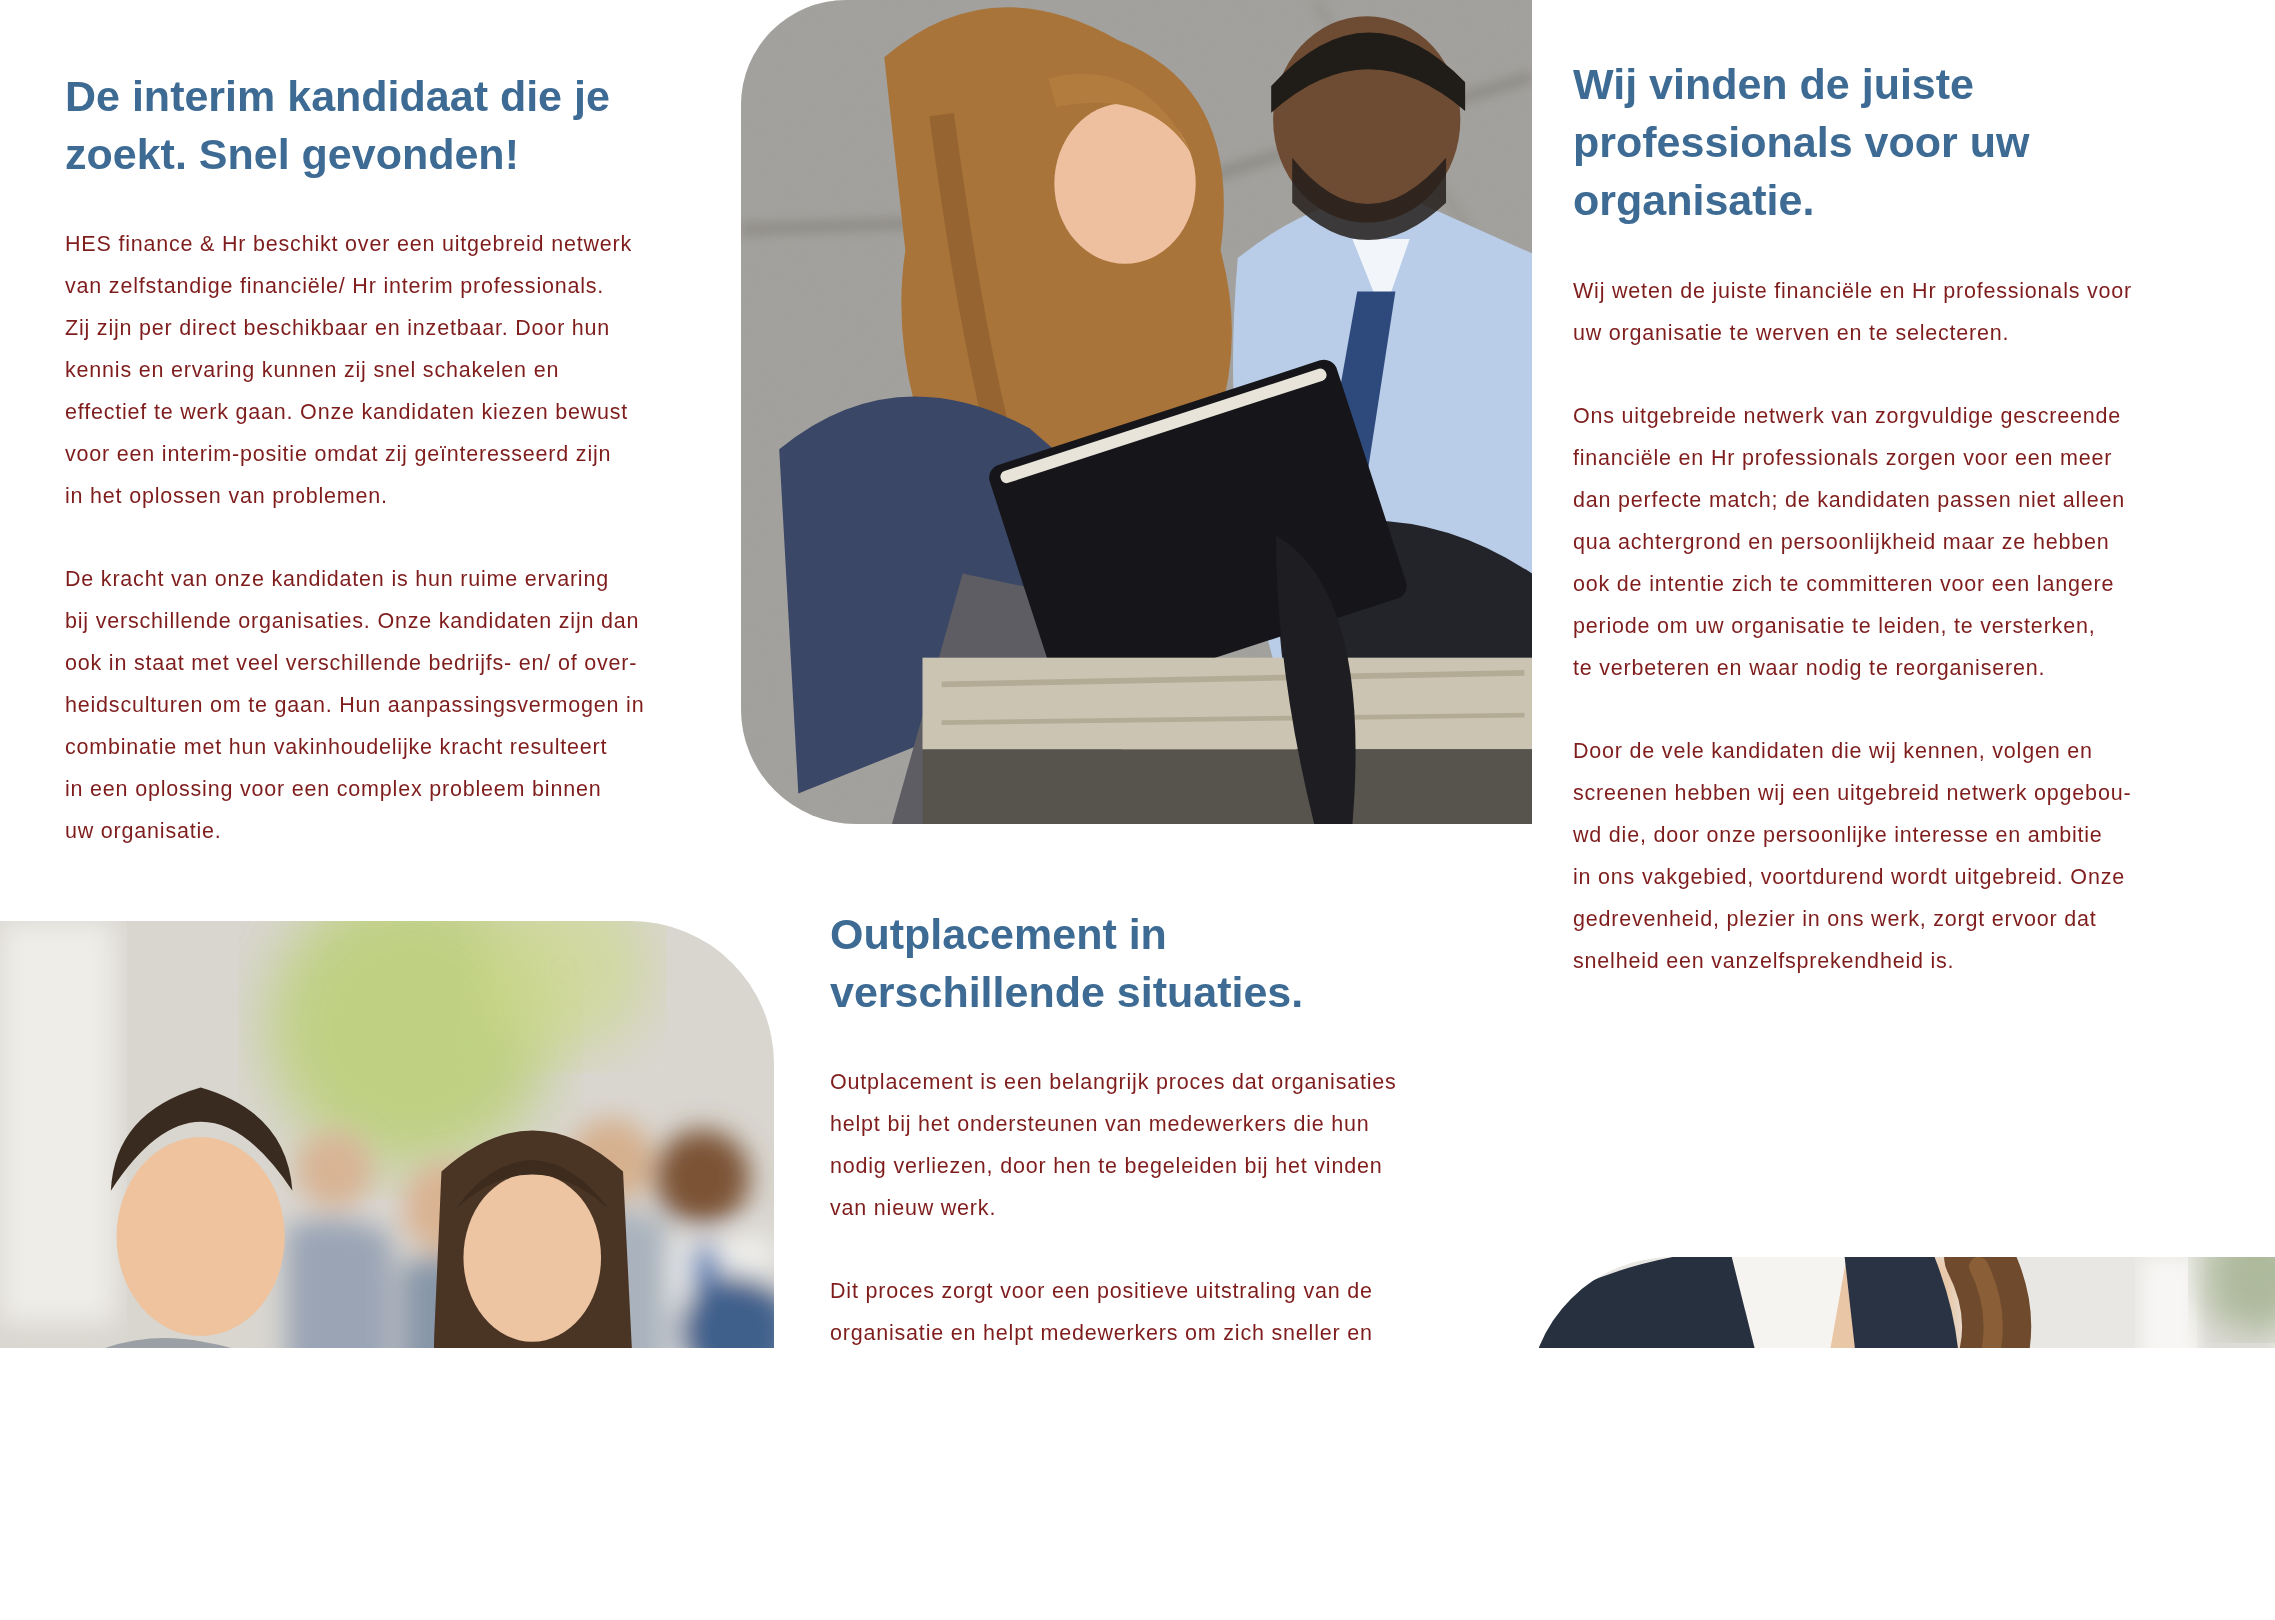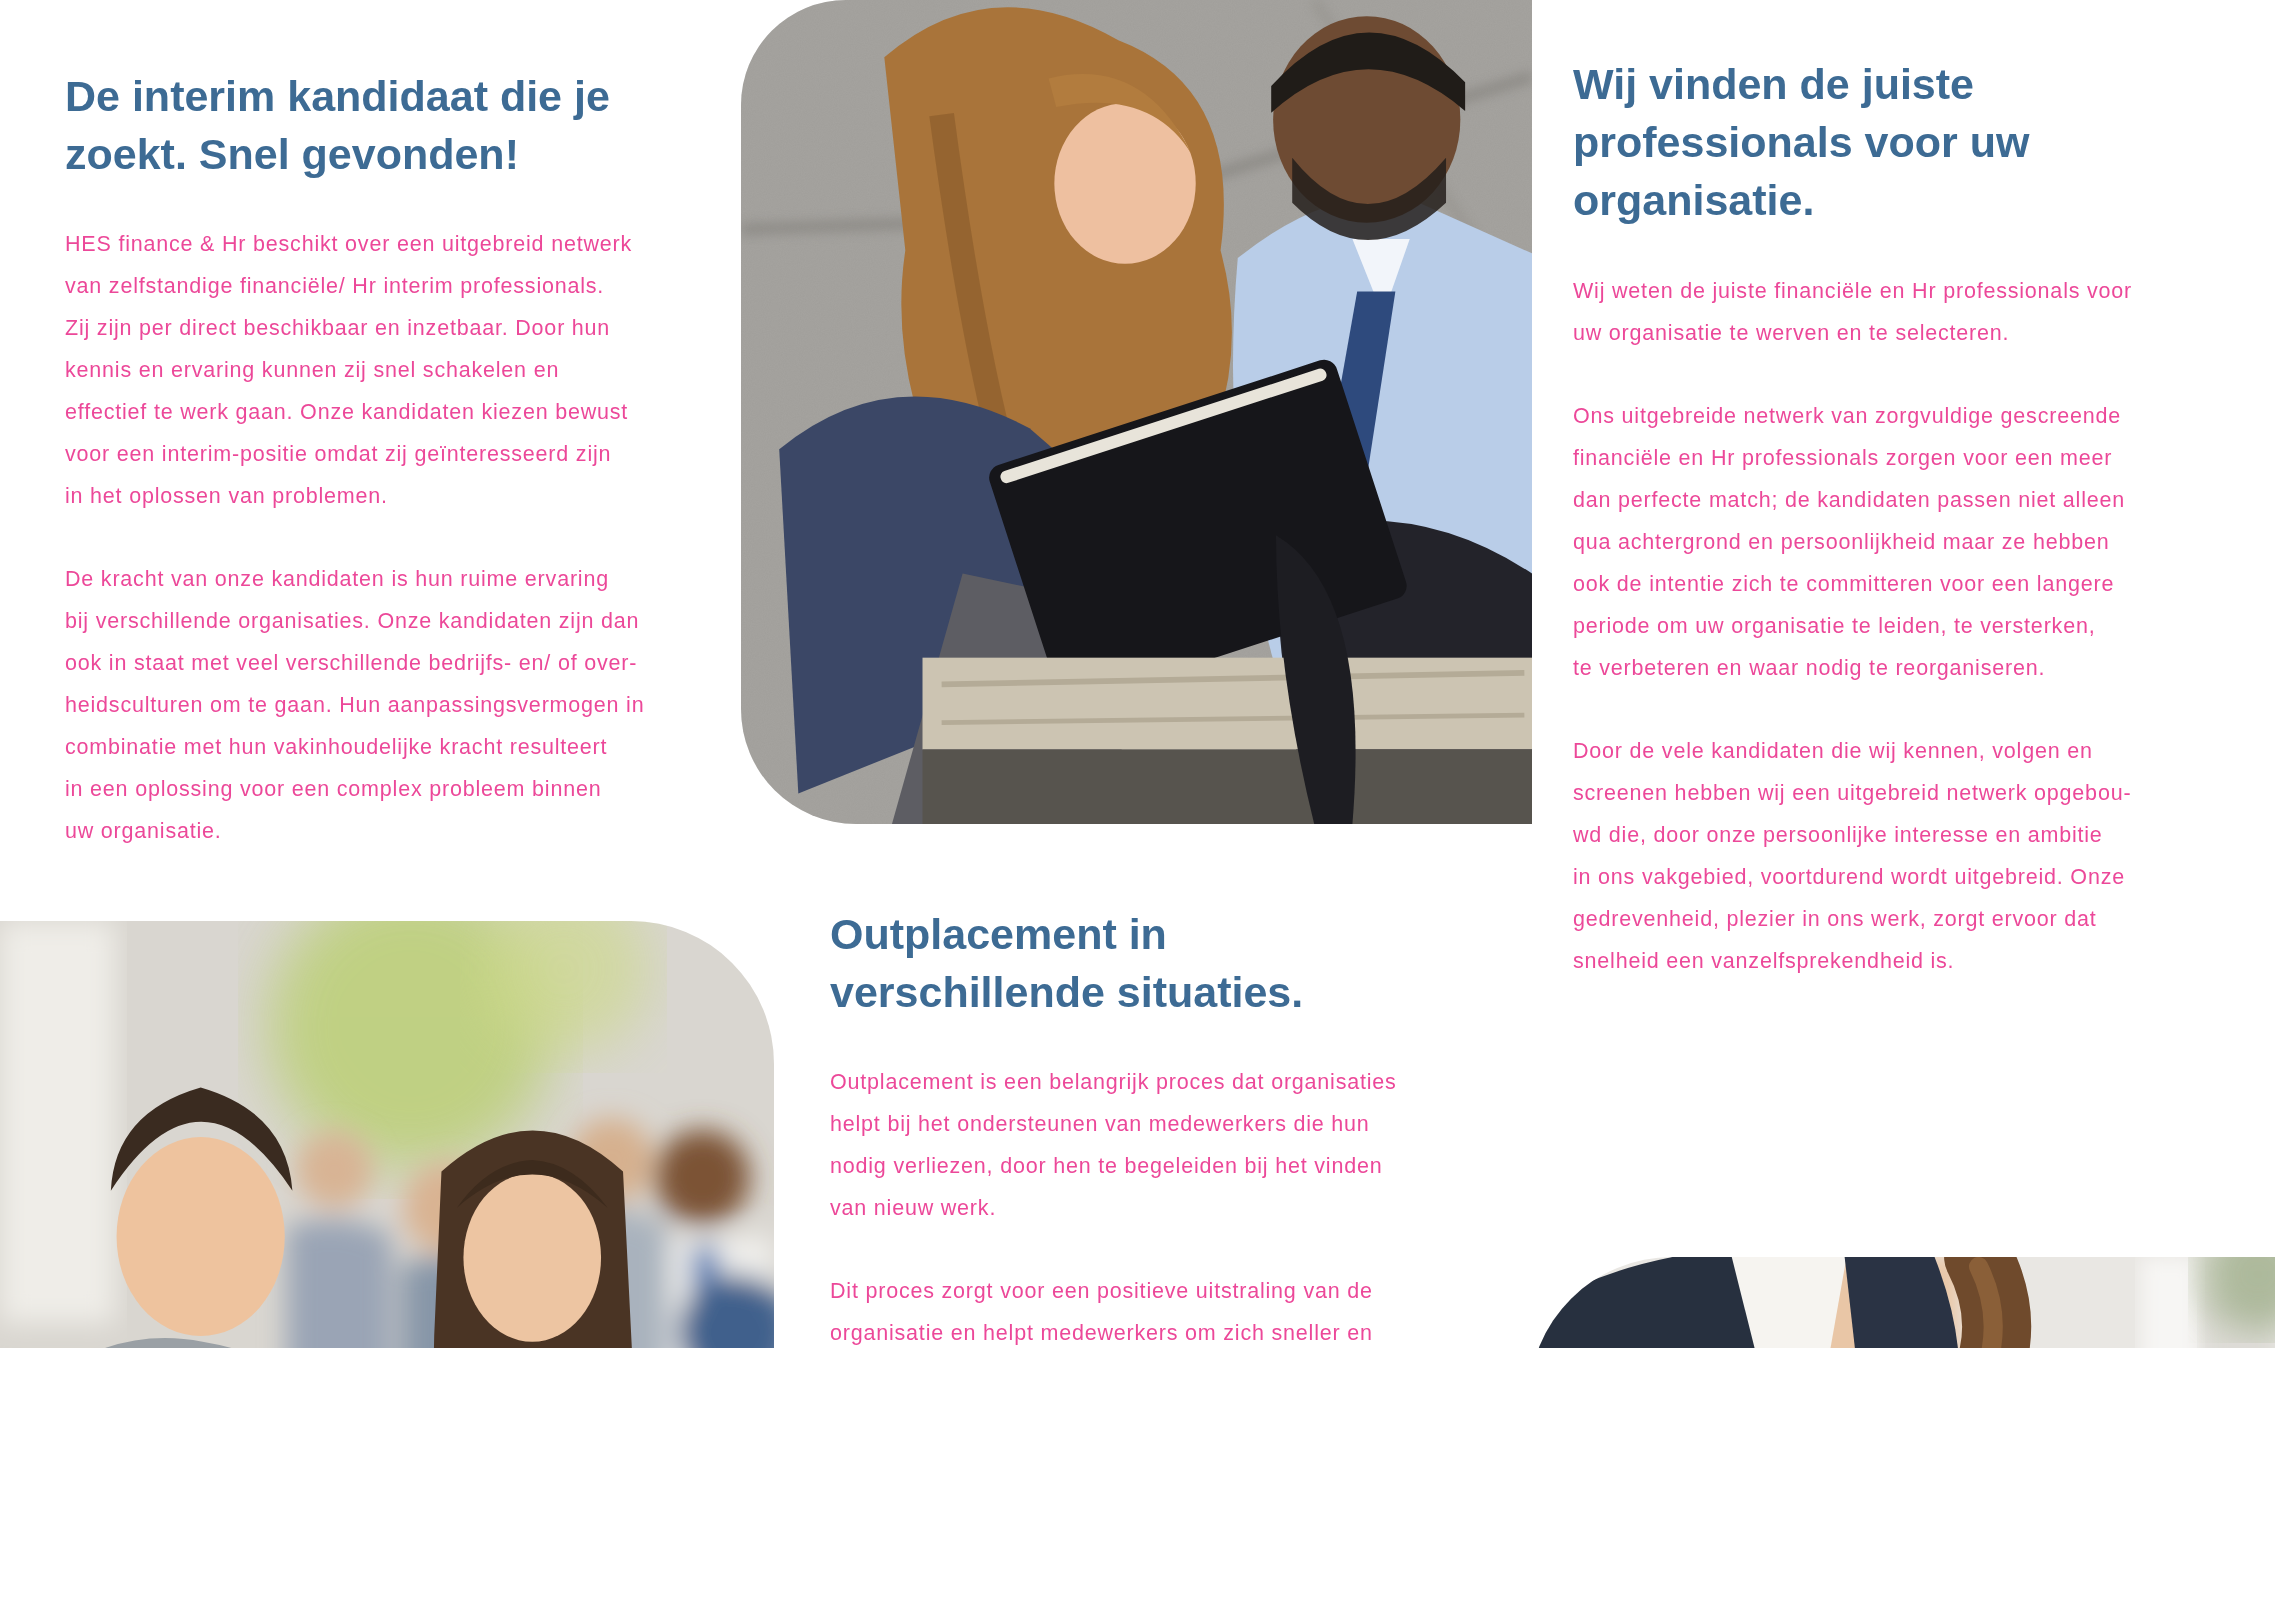--- a/index.html
+++ b/index.html
@@ -3,21 +3,21 @@
 <meta charset="utf-8">
 <style>
   html,body{margin:0;padding:0;background:#ffffff;}
   .page{position:relative;width:2276px;height:1348px;background:#ffffff;overflow:hidden;
         font-family:"Liberation Sans",sans-serif;}
 
   
   .col{position:absolute;}
   .col h2{margin:0;font-weight:700;font-size:43px;line-height:58px;color:#3d6b94;
           white-space:pre-line;letter-spacing:0px;}
-  .col p{margin:0 0 41px 0;font-size:21.5px;line-height:42px;color:#ec4899;
+  .col p{margin:0 0 41px 0;font-size:21.5px;line-height:42px;color:#7f1d1d;
          letter-spacing:0.8px;white-space:pre-line;}
   .left-col{left:65px;top:67px;width:669px;}
   .left-col h2{margin-bottom:40px;}
   .center-col{left:830px;top:905px;width:688px;}
   .center-col h2{margin-bottom:40px;}
   .right-col{left:1573px;top:55px;width:688px;}
   .right-col h2{margin-bottom:41px;}
 
   
   .photo{position:absolute;overflow:hidden;margin:0;}

